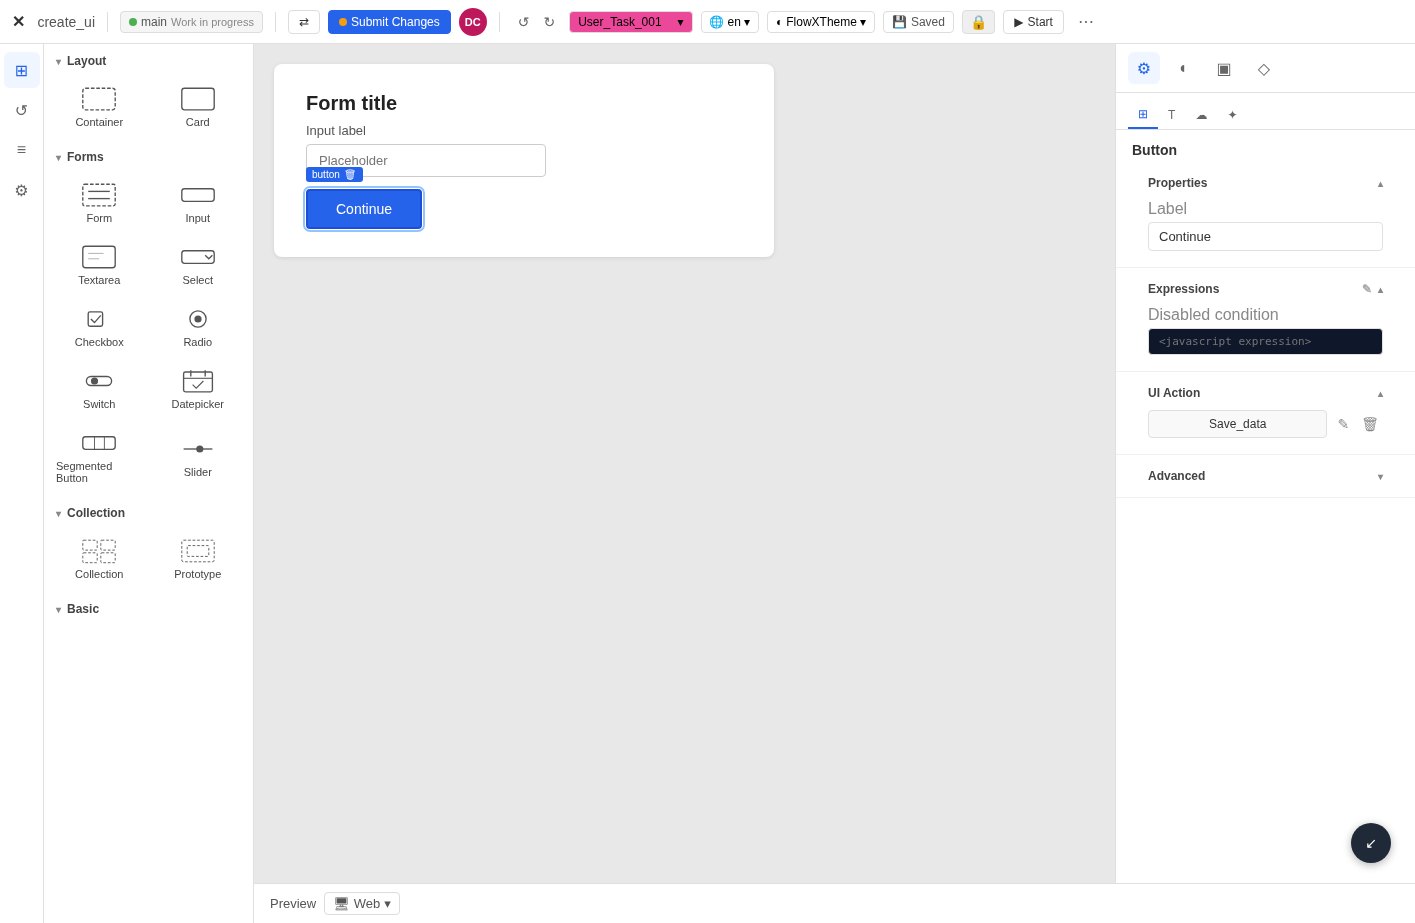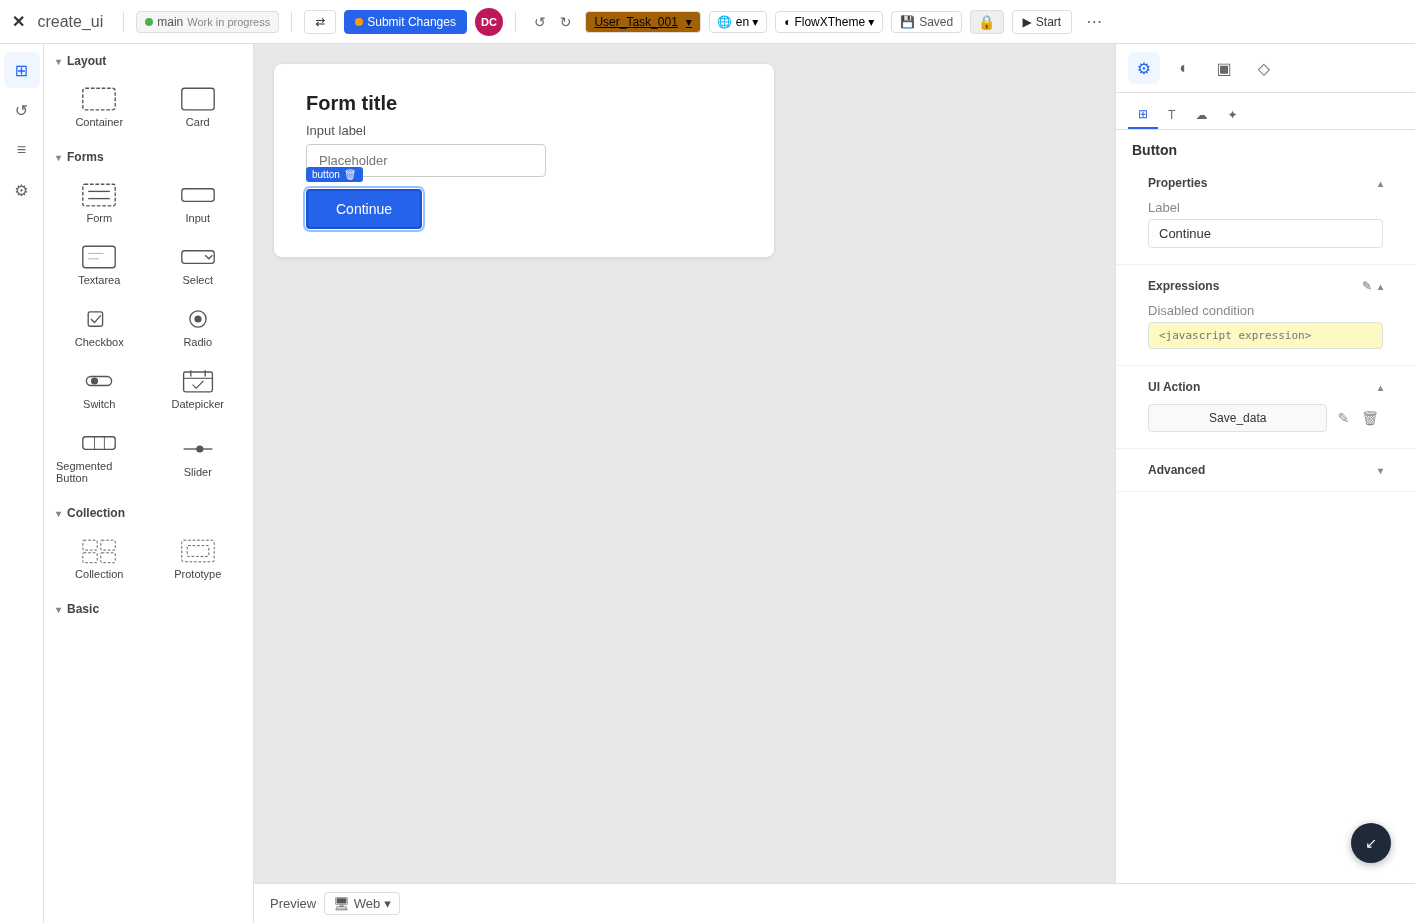--- a/index.html
+++ b/index.html
@@ -12,21 +12,21 @@
       border-bottom: 1px solid #e0e0e0;
       display: flex;
       align-items: center;
       padding: 0 12px;
       gap: 8px;
       position: fixed;
       top: 0; left: 0; right: 0;
       z-index: 100;
     }
     .topbar-logo { font-size: 16px; font-weight: bold; color: #333; margin-right: 4px; }
-    .topbar-app { font-size: 16px; color: #555; margin-right: 8px; }
+    .topbar-app { font-size: 14px; color: #555; }
     .topbar-branch {
       display: flex; align-items: center; gap: 4px;
       background: #f5f5f5; border: 1px solid #ddd; border-radius: 4px;
       padding: 3px 8px; font-size: 12px; color: #555;
     }
     .topbar-branch .dot { width: 8px; height: 8px; background: #4caf50; border-radius: 50%; }
     .topbar-divider { width: 1px; height: 20px; background: #ddd; margin: 0 4px; }
     .topbar-btn {
       display: flex; align-items: center; gap: 4px;
       background: #fff; border: 1px solid #ddd; border-radius: 4px;
@@ -38,23 +38,23 @@
       width: 28px; height: 28px; border-radius: 50%; background: #be185d;
       color: #fff; display: flex; align-items: center; justify-content: center;
       font-size: 11px; font-weight: bold;
     }
     .topbar-undo-redo { display: flex; gap: 2px; }
     .topbar-undo-redo button {
       background: none; border: none; cursor: pointer; padding: 4px 6px;
       font-size: 14px; color: #666; border-radius: 3px;
     }
     .topbar-task-select {
-      display: flex; align-items: center; gap: 8px;
+      display: flex; align-items: center; gap: 16px;
       border: 1px solid #ddd; border-radius: 4px; padding: 3px 8px;
-      font-size: 12px; background: #a16207; cursor: pointer; text-decoration: underline;
+      font-size: 12px; background: #ec4899; cursor: pointer;
     }
     .topbar-lang {
       display: flex; align-items: center; gap: 3px;
       border: 1px solid #ddd; border-radius: 4px; padding: 3px 8px;
       font-size: 12px; cursor: pointer;
     }
     .topbar-theme {
       display: flex; align-items: center; gap: 3px;
       border: 1px solid #ddd; border-radius: 4px; padding: 3px 8px;
       font-size: 12px; cursor: pointer;
@@ -232,28 +232,28 @@
       padding: 8px 16px;
     }
     .rpanel-section-header {
       display: flex; align-items: center; justify-content: space-between;
       padding: 6px 16px;
       font-size: 12px; font-weight: 600; color: #444;
       cursor: pointer;
     }
     .rpanel-section-header .chevron { font-size: 10px; color: #888; }
     .rpanel-field { padding: 4px 16px 8px; }
-    .rpanel-label { font-size: 13px; color: #888; margin-bottom: 4px; }
+    .rpanel-label { font-size: 16px; color: #888; margin-bottom: 4px; }
     .rpanel-input {
       width: 100%; border: 1px solid #e0e0e0; border-radius: 4px;
       padding: 6px 10px; font-size: 13px; color: #333; background: #fff;
     }
     .rpanel-code-input {
       width: 100%; border: 1px solid #e0e0e0; border-radius: 4px;
-      padding: 6px 10px; font-size: 11px; color: #888; background: #fef9c3;
+      padding: 6px 10px; font-size: 11px; color: #888; background: #0f172a;
       font-family: monospace;
     }
     .rpanel-action-row {
       display: flex; align-items: center; gap: 6px;
       padding: 4px 16px 8px;
     }
     .rpanel-action-chip {
       flex: 1; border: 1px solid #e0e0e0; border-radius: 4px;
       padding: 6px 10px; font-size: 12px; color: #333; background: #f9f9f9;
       text-align: center;

